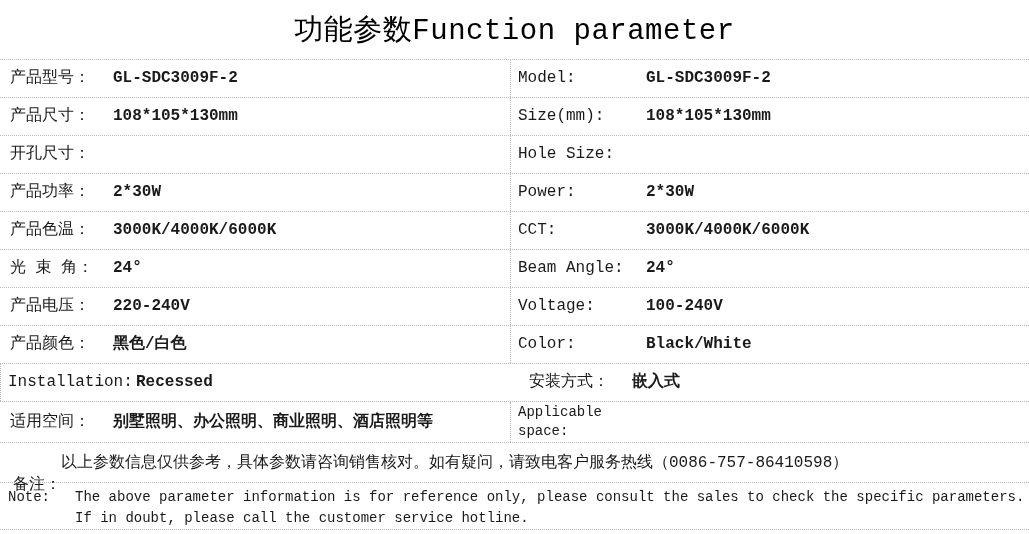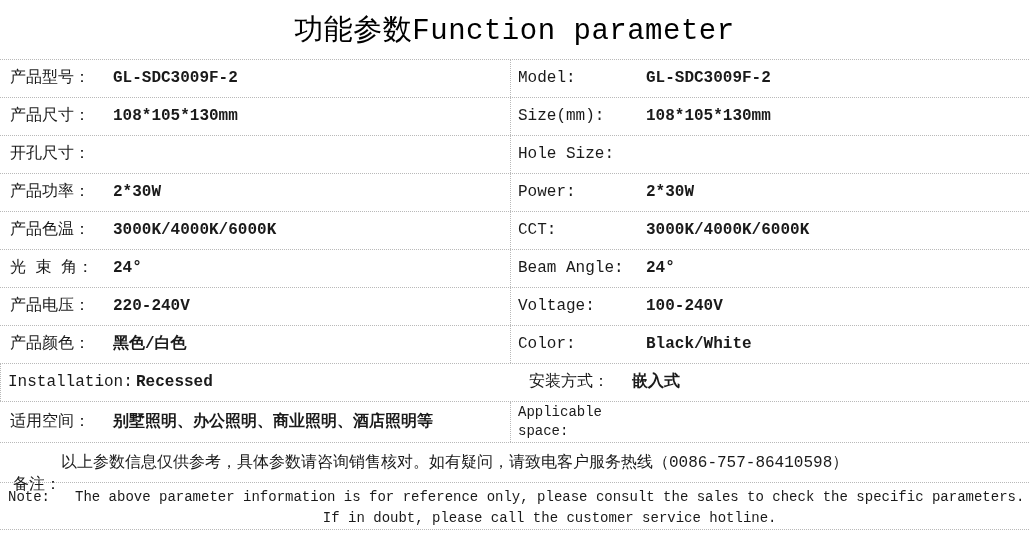--- a/index.html
+++ b/index.html
@@ -44,21 +44,21 @@
   }
   .note-zh .note-label { flex-shrink: 0; margin-top: 44px; }
   .note-en {
     height: 48px;
     align-items: flex-start;
     padding: 4px 0 0 8px;
     font-size: 14px; line-height: 21px;
     border-bottom: 1px dotted #b9b9b9;
   }
   .note-en .note-label { flex-shrink: 0; width: 67px; }
-  .note-text { white-space: pre-wrap; text-align: center; }
+  .note-text { white-space: pre-wrap; }
 </style>
 </head>
 <body>
 
 <div class="page">
 
   <div class="title">功能参数Function parameter</div>
 
   <div>
 

